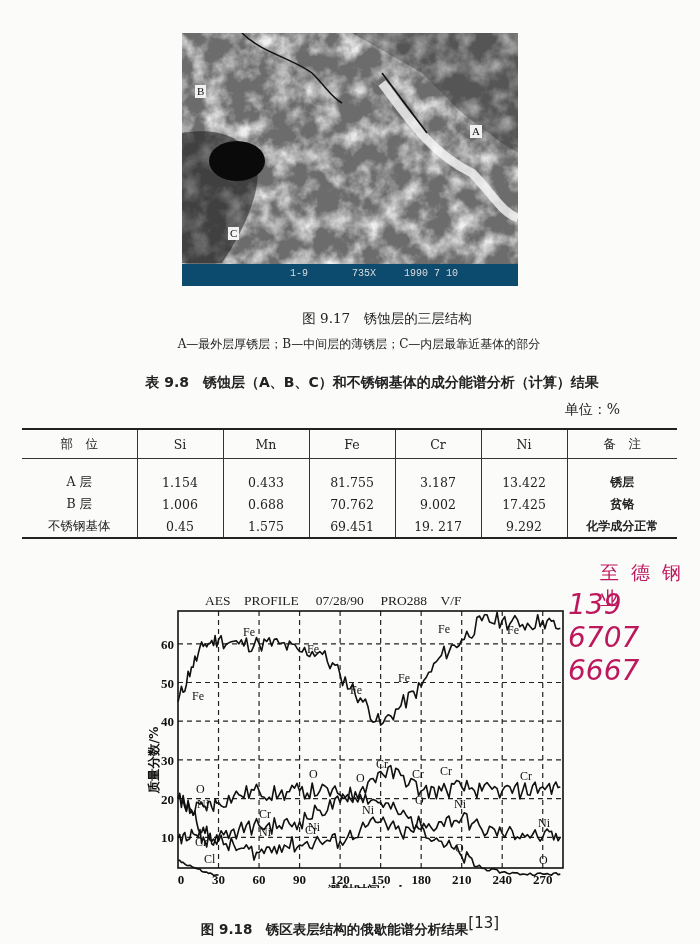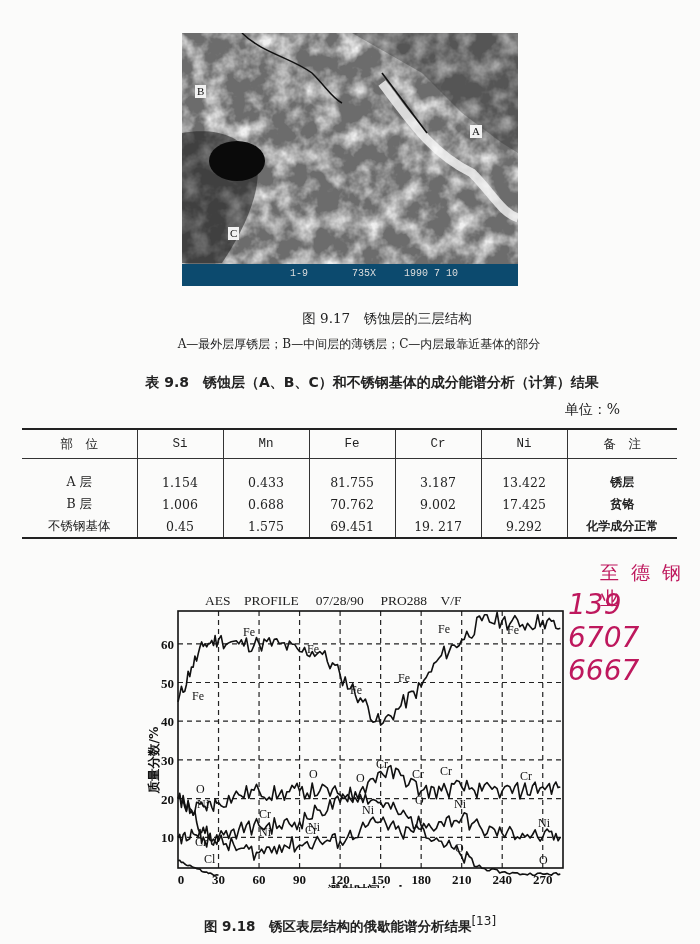--- a/index.html
+++ b/index.html
@@ -10,21 +10,21 @@
   .semlab{position:absolute;background:#f2f2f2;color:#111;font-size:11px;padding:0 2px;line-height:13px;font-family:"Liberation Serif",serif;}
   #sem-bar{position:absolute;left:0;bottom:0;width:100%;height:22px;background:#0c4a6e;color:#ddd;font-family:"Liberation Mono",monospace;font-size:10px;}
   #sem-bar span{position:absolute;top:4px;}
   .cap{font-size:13.5px;text-align:center;width:700px;left:0;}
   .sub{font-size:12px;text-align:center;width:700px;left:9px;}
   .ttl{font-size:14px;font-weight:bold;text-align:center;width:700px;left:0;font-family:"DejaVu Sans","Liberation Sans",sans-serif;}
   .unit{right:80px;font-size:14px;}
   table{position:absolute;left:22px;top:428px;width:655px;border-collapse:collapse;font-size:12.5px;}
   table{border-top:2px solid #222;border-bottom:2px solid #222;}
   th,td{text-align:center;font-weight:normal;height:22px;padding:0;font-family:"DejaVu Serif","Liberation Serif",serif;}
-  th{border-bottom:1px solid #333;height:28px;font-family:Liberation Mono, monospace;}
+  th{border-bottom:1px solid #333;height:28px;}
   th+th,td+td{border-left:1px solid #333;}
   td.note{font-weight:bold;font-family:"DejaVu Sans",sans-serif;font-size:12px;}
   tbody tr:first-child td{padding-top:12px;}
   .wm{color:#be185d;font-family:"DejaVu Sans","Liberation Sans",sans-serif;}
   #chart{left:140px;top:588px;width:430px;height:300px;}
   .ct{font-family:"Liberation Serif","DejaVu Serif",serif;}
 </style>
 </head>
 <body>
 
@@ -192,14 +192,14 @@
       <text x="362" y="814">Ni</text>
       <text x="454" y="808">Ni</text>
       <text x="538" y="827">Ni</text>
       <text x="204" y="863">Cl</text>
     </g>
   <text id="xlab" x="370" y="895" font-size="13" font-weight="bold" text-anchor="middle" fill="#111" font-family="DejaVu Sans, sans-serif">溅射时间/min</text>
   <text id="ylab" x="0" y="0" font-size="12.5" font-weight="bold" fill="#111" text-anchor="middle" font-family="DejaVu Sans, sans-serif" transform="translate(158,760) rotate(-90)">质量分数/%</text>
 </svg>
 
 <div class="abs" style="left:0;width:700px;top:914px;text-align:center;font-size:13.5px;font-weight:bold;font-family:'DejaVu Sans',sans-serif;">
-  <span>图 9.18　锈区表层结构的俄歇能谱分析结果</span><sup style="font-size:12px;font-weight:normal;">[13]</sup>
+  <span>图 9.18　锈区表层结构的俄歇能谱分析结果</span><sup style="font-size:15px;font-weight:normal;">[13]</sup>
 </div>
 
 </body></html>

